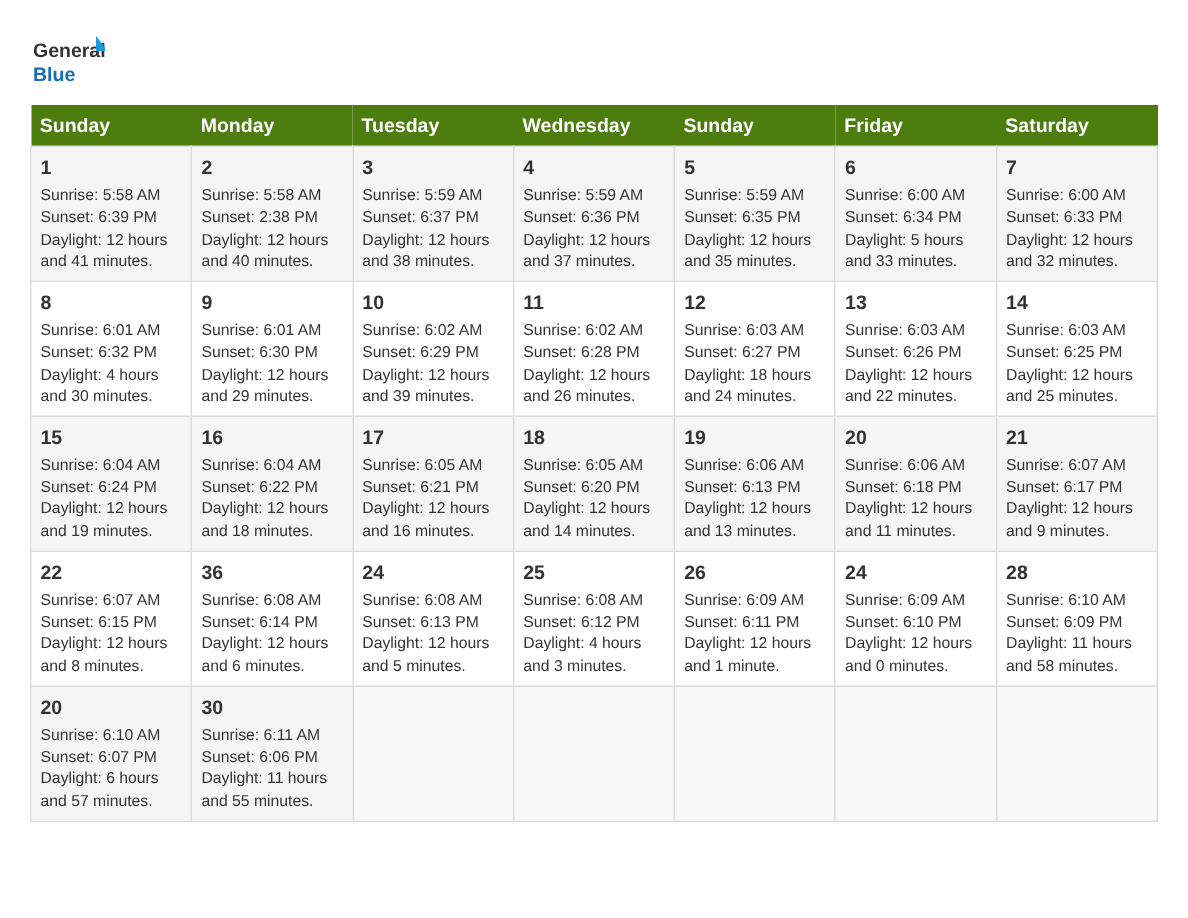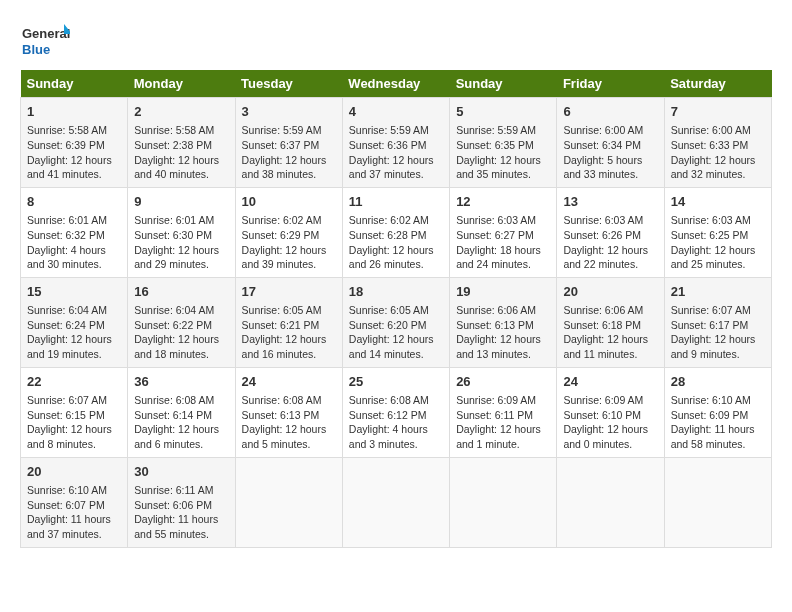--- a/index.html
+++ b/index.html
@@ -133,21 +133,21 @@
       <tr>
         <td><span class="day-num">22</span><span>Sunrise: 6:07 AM</span><br><span>Sunset: 6:15 PM</span><br><span>Daylight: 12 hours and 8 minutes.</span></td>
         <td><span class="day-num">36</span><span>Sunrise: 6:08 AM</span><br><span>Sunset: 6:14 PM</span><br><span>Daylight: 12 hours and 6 minutes.</span></td>
         <td><span class="day-num">24</span><span>Sunrise: 6:08 AM</span><br><span>Sunset: 6:13 PM</span><br><span>Daylight: 12 hours and 5 minutes.</span></td>
         <td><span class="day-num">25</span><span>Sunrise: 6:08 AM</span><br><span>Sunset: 6:12 PM</span><br><span>Daylight: 4 hours and 3 minutes.</span></td>
         <td><span class="day-num">26</span><span>Sunrise: 6:09 AM</span><br><span>Sunset: 6:11 PM</span><br><span>Daylight: 12 hours and 1 minute.</span></td>
         <td><span class="day-num">24</span><span>Sunrise: 6:09 AM</span><br><span>Sunset: 6:10 PM</span><br><span>Daylight: 12 hours and 0 minutes.</span></td>
         <td><span class="day-num">28</span><span>Sunrise: 6:10 AM</span><br><span>Sunset: 6:09 PM</span><br><span>Daylight: 11 hours and 58 minutes.</span></td>
       </tr>
       <tr>
-        <td><span class="day-num">20</span><span>Sunrise: 6:10 AM</span><br><span>Sunset: 6:07 PM</span><br><span>Daylight: 11 hours and 37 minutes.</span></td>
+        <td><span class="day-num">20</span><span>Sunrise: 6:10 AM</span><br><span>Sunset: 6:07 PM</span><br><span>Daylight: 6 hours and 57 minutes.</span></td>
         <td><span class="day-num">30</span><span>Sunrise: 6:11 AM</span><br><span>Sunset: 6:06 PM</span><br><span>Daylight: 11 hours and 55 minutes.</span></td>
         <td class="empty"></td>
         <td class="empty"></td>
         <td class="empty"></td>
         <td class="empty"></td>
         <td class="empty"></td>
       </tr>
     </tbody>
 </table>
 

